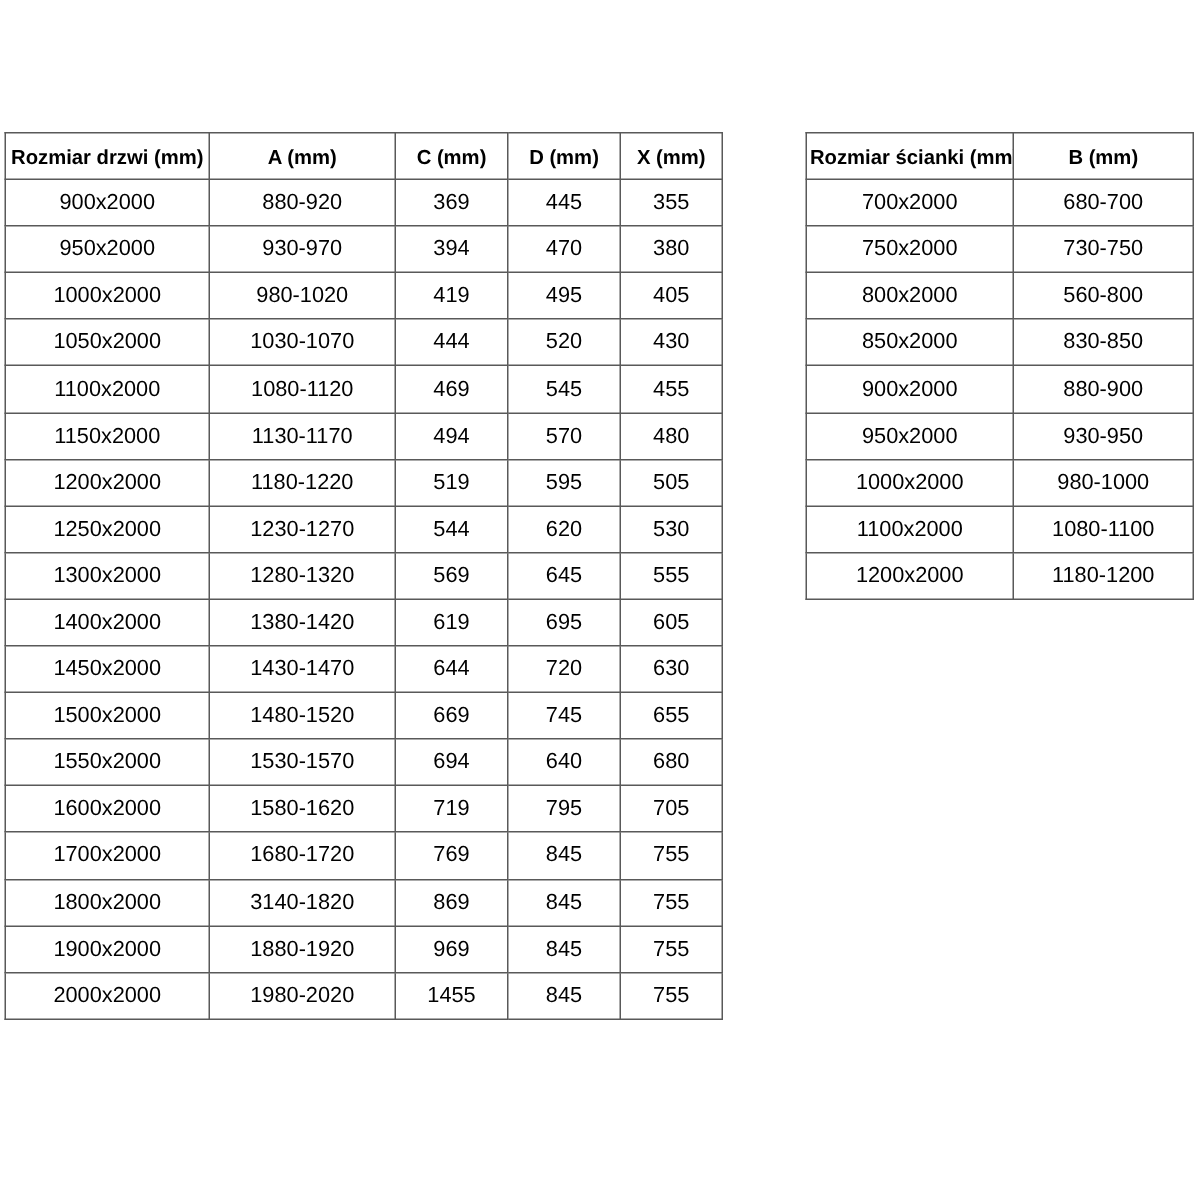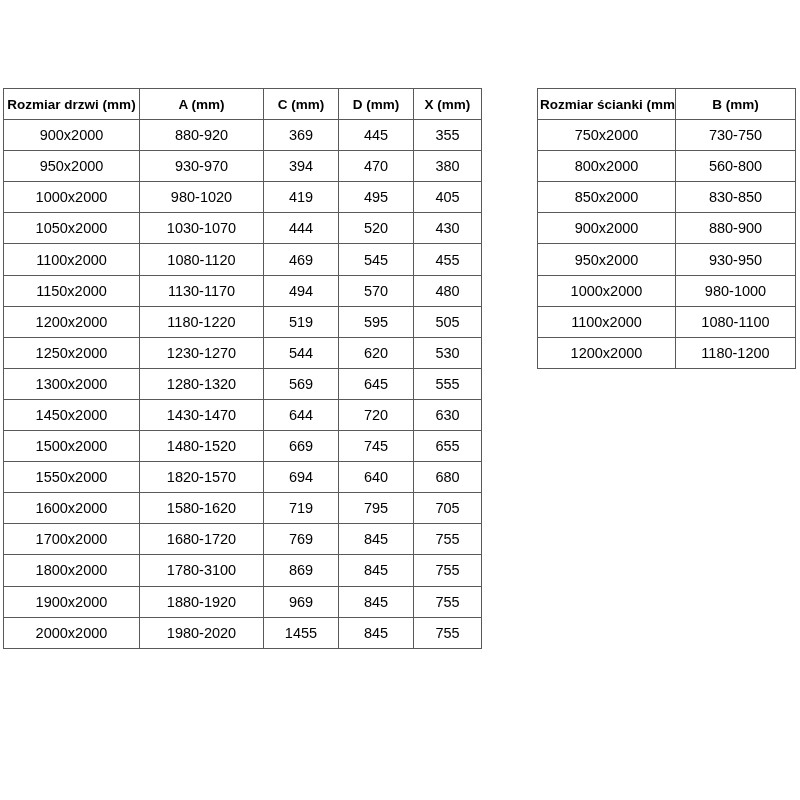--- a/index.html
+++ b/index.html
@@ -134,57 +134,64 @@
           <td>530</td>
         </tr>
         <tr>
           <td>1300x2000</td>
           <td>1280-1320</td>
           <td>569</td>
           <td>645</td>
           <td>555</td>
         </tr>
         <tr>
+          <td>1400x2000</td>
+          <td>1380-1420</td>
+          <td>619</td>
+          <td>695</td>
+          <td>605</td>
+        </tr>
+        <tr>
           <td>1450x2000</td>
           <td>1430-1470</td>
           <td>644</td>
           <td>720</td>
           <td>630</td>
         </tr>
         <tr>
           <td>1500x2000</td>
           <td>1480-1520</td>
           <td>669</td>
           <td>745</td>
           <td>655</td>
         </tr>
         <tr>
           <td>1550x2000</td>
-          <td>1820-1570</td>
+          <td>1530-1570</td>
           <td>694</td>
           <td>640</td>
           <td>680</td>
         </tr>
         <tr>
           <td>1600x2000</td>
           <td>1580-1620</td>
           <td>719</td>
           <td>795</td>
           <td>705</td>
         </tr>
         <tr>
           <td>1700x2000</td>
           <td>1680-1720</td>
           <td>769</td>
           <td>845</td>
           <td>755</td>
         </tr>
         <tr>
           <td>1800x2000</td>
-          <td>1780-3100</td>
+          <td>3140-1820</td>
           <td>869</td>
           <td>845</td>
           <td>755</td>
         </tr>
         <tr>
           <td>1900x2000</td>
           <td>1880-1920</td>
           <td>969</td>
           <td>845</td>
           <td>755</td>
@@ -205,20 +212,24 @@
       <col style="width:120px">
     </colgroup>
     <thead>
       <tr>
         <th>Rozmiar ścianki (mm)</th>
         <th>B (mm)</th>
       </tr>
     </thead>
     <tbody id="wall-table-body">
         <tr>
+          <td>700x2000</td>
+          <td>680-700</td>
+        </tr>
+        <tr>
           <td>750x2000</td>
           <td>730-750</td>
         </tr>
         <tr>
           <td>800x2000</td>
           <td>560-800</td>
         </tr>
         <tr>
           <td>850x2000</td>
           <td>830-850</td>

